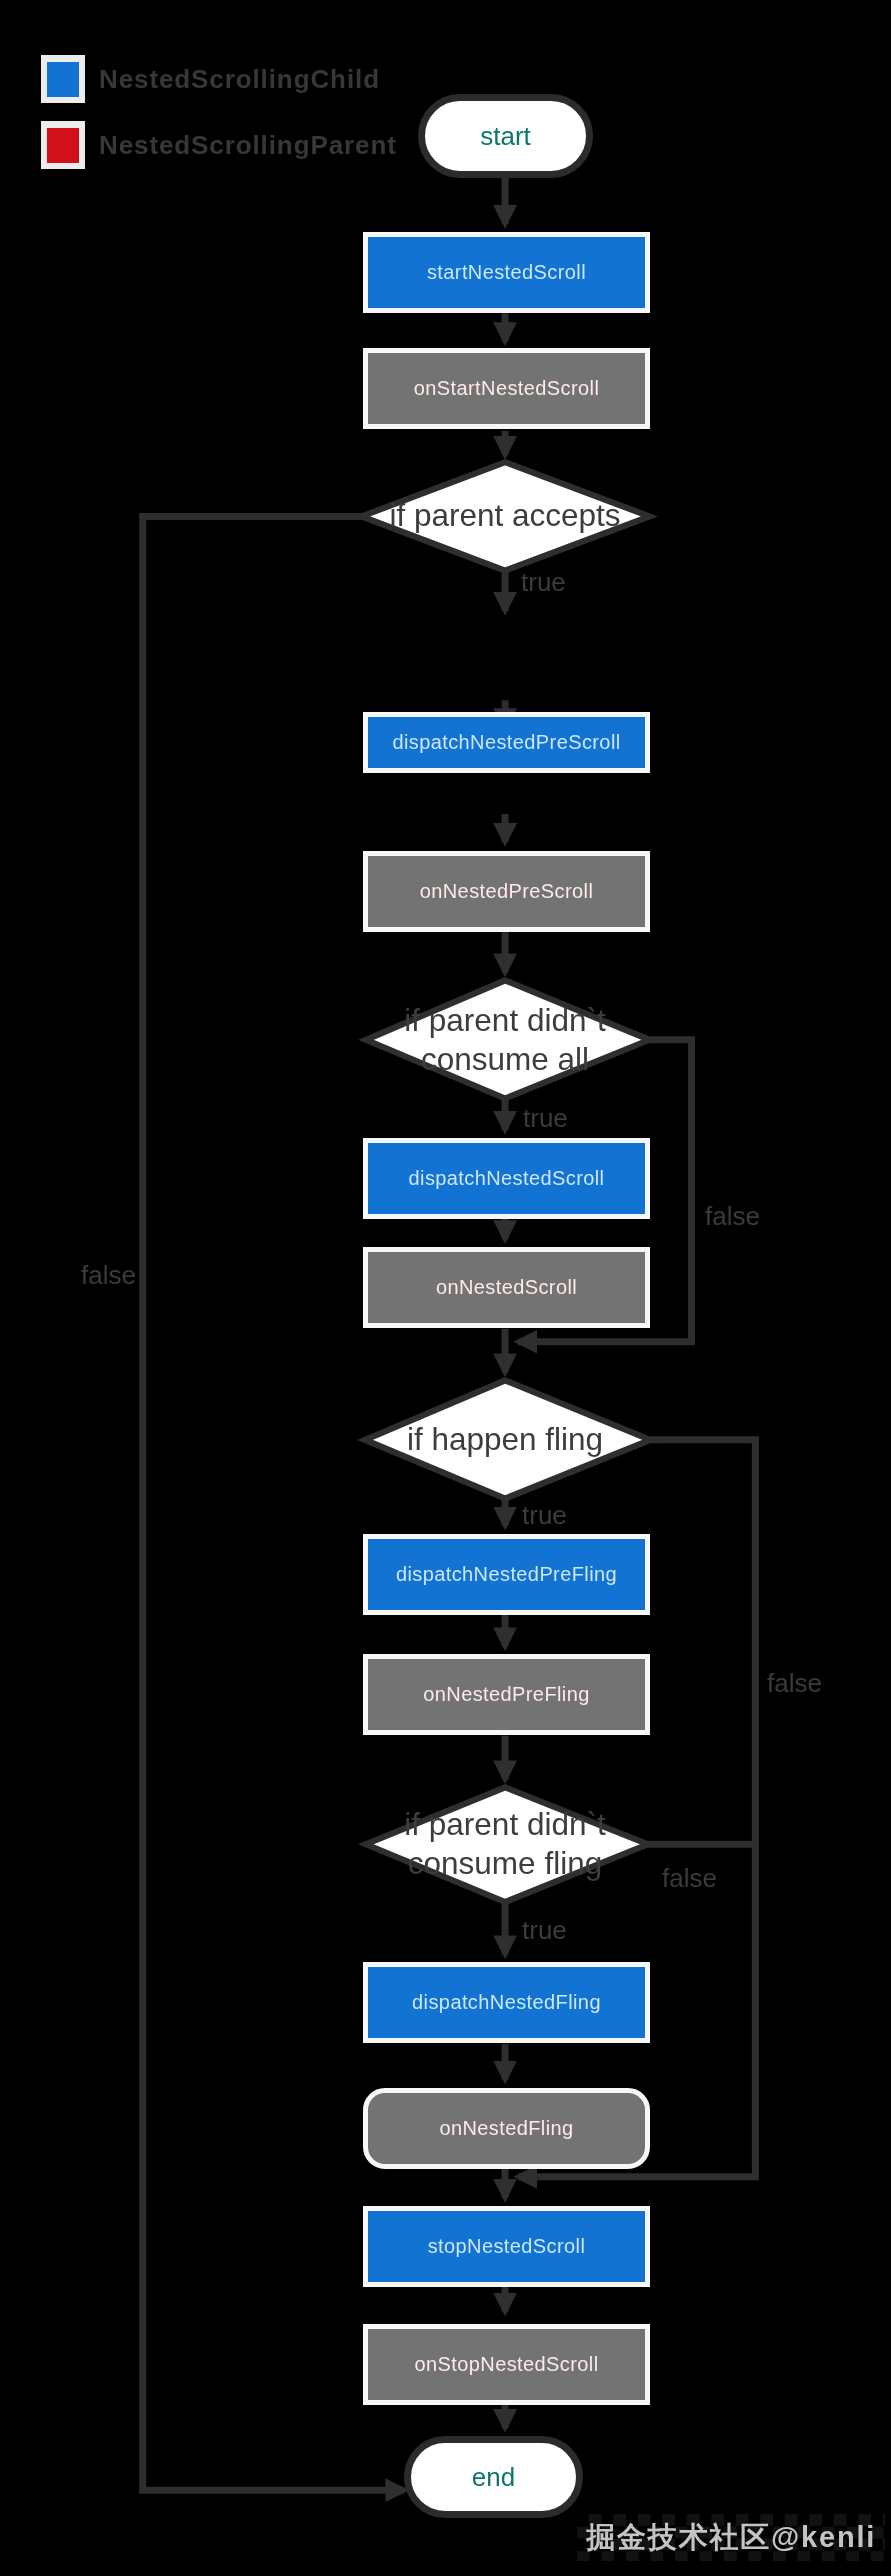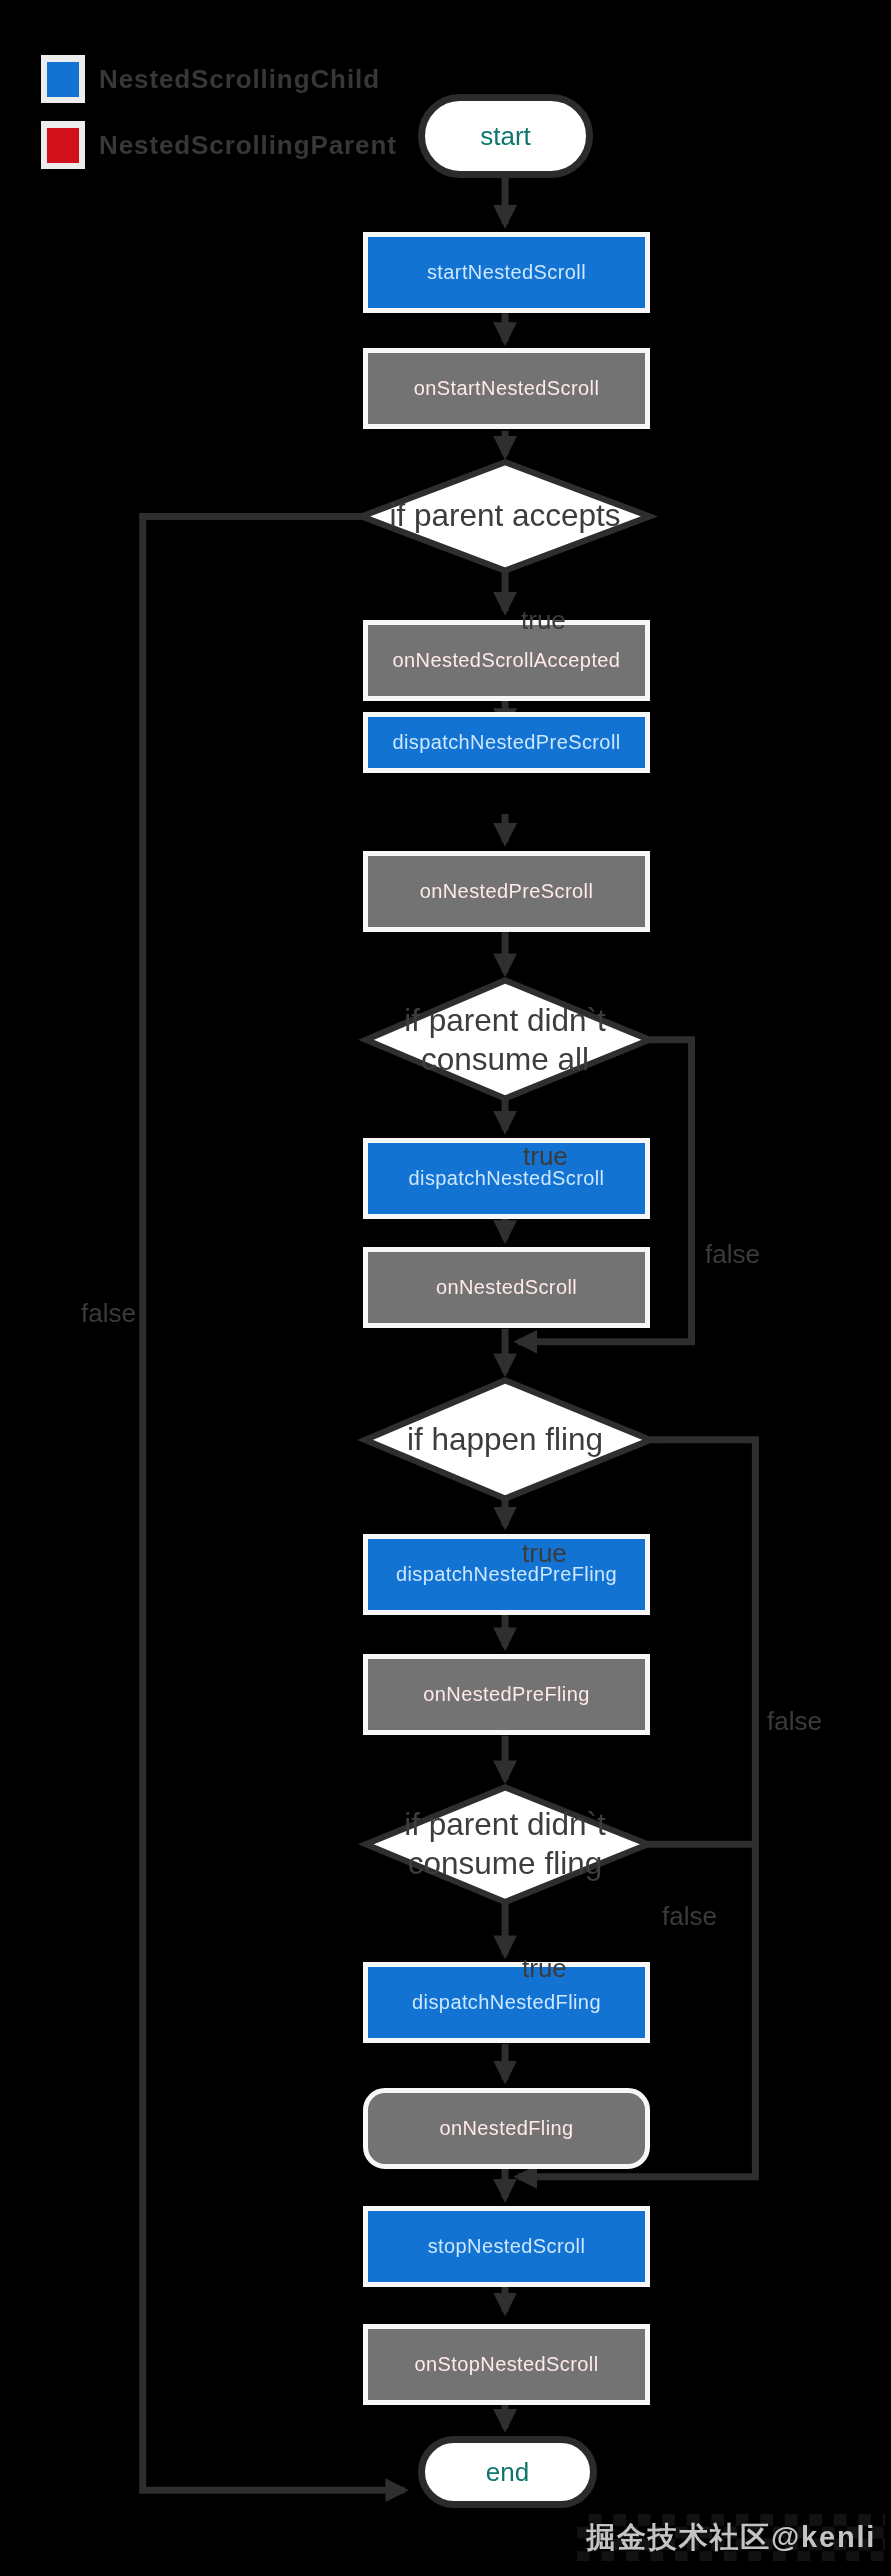--- a/index.html
+++ b/index.html
@@ -12,21 +12,21 @@
        border:5.3px solid #f7f7f7;display:flex;align-items:center;justify-content:center;
        font-size:20px;letter-spacing:0.4px;}
   .box.child{background:#1273d2;color:#cce7ff;}
   .box.parent{background:#737373;color:#ffe9e9;}
   .terminal{position:absolute;box-sizing:border-box;background:#ffffff;color:#0f766e;
             border:7px solid #2b2b2b;border-radius:53px;display:flex;align-items:center;
             justify-content:center;font-size:26px;}
   .decision-label{position:absolute;width:280px;height:96px;display:flex;align-items:center;
             justify-content:center;text-align:center;color:#3d3d3d;font-size:31.5px;
             line-height:1.25;white-space:pre-line;}
-  .edge-label{position:absolute;color:#3b3b3b;font-size:26px;margin-top:38px;}
+  .edge-label{position:absolute;color:#3b3b3b;font-size:26px;}
   .legend-row{position:absolute;left:41px;display:flex;align-items:center;}
   .swatch{width:44px;height:48px;background:#ececec;display:flex;align-items:center;
           justify-content:center;margin-right:14px;}
   .swatch-fill{width:31.5px;height:35px;}
   .swatch-fill.child{background:#1273d2;}
   .swatch-fill.parent{background:#d2101c;}
   .legend-text{color:#373737;font-size:26px;font-weight:bold;letter-spacing:0.9px;}
   .watermark{position:absolute;right:7px;top:2514px;font-size:29px;font-weight:bold;
              color:rgba(222,222,222,0.88);padding:3.5px 8.8px;letter-spacing:1.8px;
              background:repeating-conic-gradient(rgba(255,255,255,0.07) 0% 25%, rgba(0,0,0,0) 0% 50%) 0 0/24.5px 24.5px;}
@@ -80,25 +80,24 @@
     <span class="legend-text">NestedScrollingChild</span>
   </div>
   <div class="legend-row" style="top:121px;">
     <span class="swatch">
         <span class="swatch-fill parent"></span>
       </span>
     <span class="legend-text">NestedScrollingParent</span>
   </div>
 
   <div class="terminal" style="left:418px;top:94px;width:175px;height:84px;">start</div>
-  <div class="terminal" style="left:418px;top:2436px;width:179px;height:72px;">end</div>
+  <div class="terminal" style="left:404px;top:2436px;width:179px;height:82px;">end</div>
 
   <div class="box child" style="top:232px;">startNestedScroll</div>
   <div class="box parent" style="top:348px;">onStartNestedScroll</div>
-  <div class="box parent" style="top:620px;">onNestedScrollAccepted</div>
   <div class="box child" style="top:712px;height:61px;">dispatchNestedPreScroll</div>
   <div class="box parent" style="top:851px;">onNestedPreScroll</div>
   <div class="box child" style="top:1138px;height:81px;">dispatchNestedScroll</div>
   <div class="box parent" style="top:1247px;">onNestedScroll</div>
   <div class="box child" style="top:1534px;">dispatchNestedPreFling</div>
   <div class="box parent" style="top:1654px;">onNestedPreFling</div>
   <div class="box child" style="top:1962px;">dispatchNestedFling</div>
   <div class="box parent" style="top:2088px;border-radius:22px;">onNestedFling</div>
   <div class="box child" style="top:2206px;height:81px;">stopNestedScroll</div>
   <div class="box parent" style="top:2324px;">onStopNestedScroll</div>

